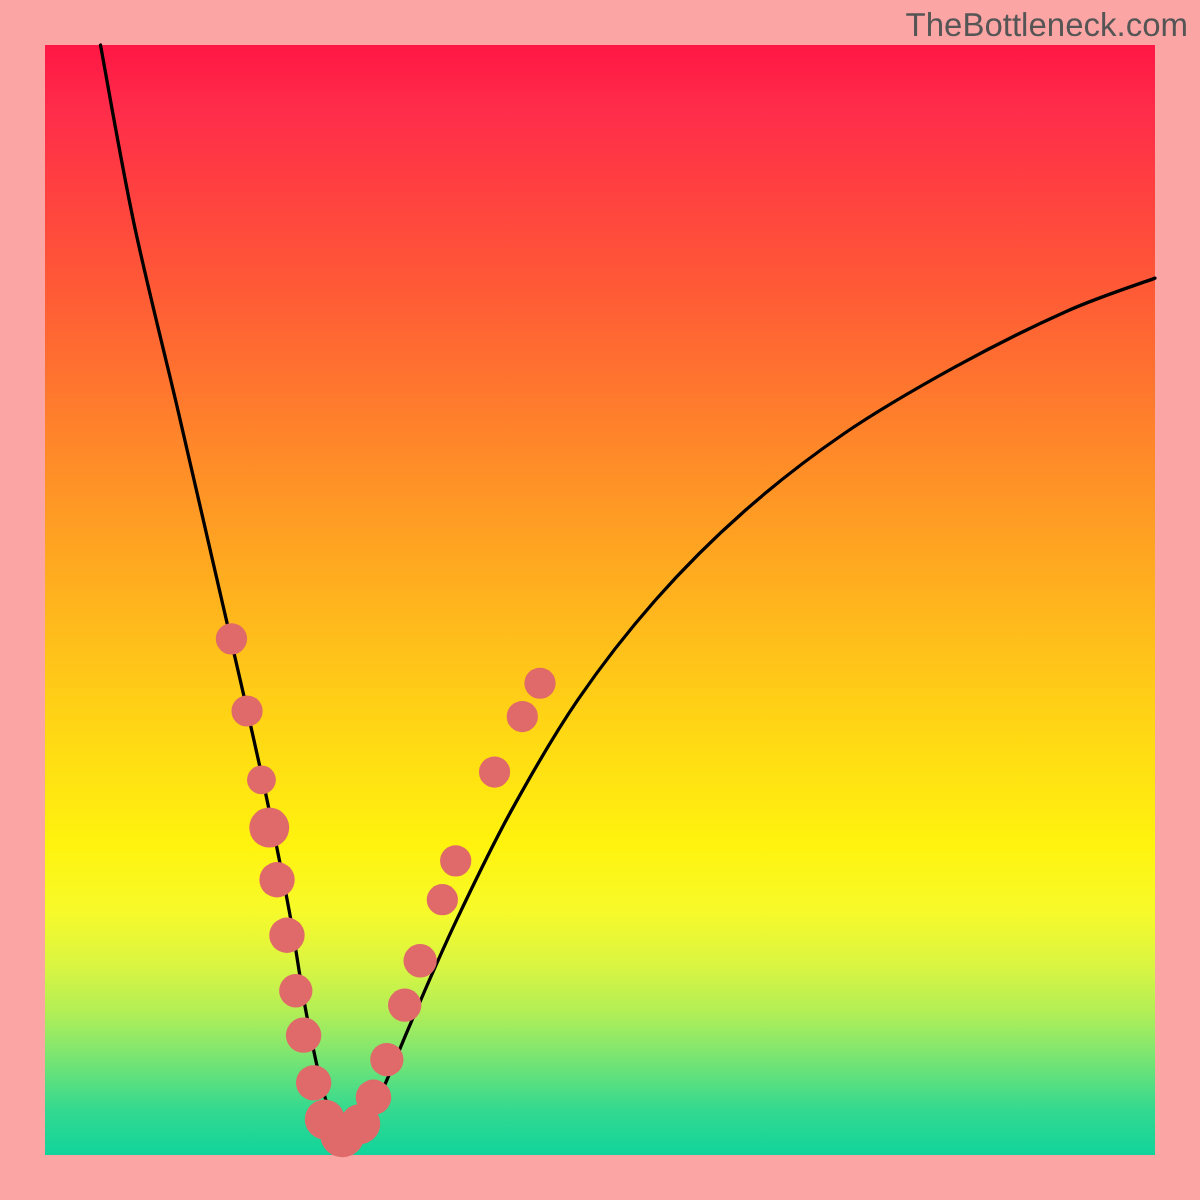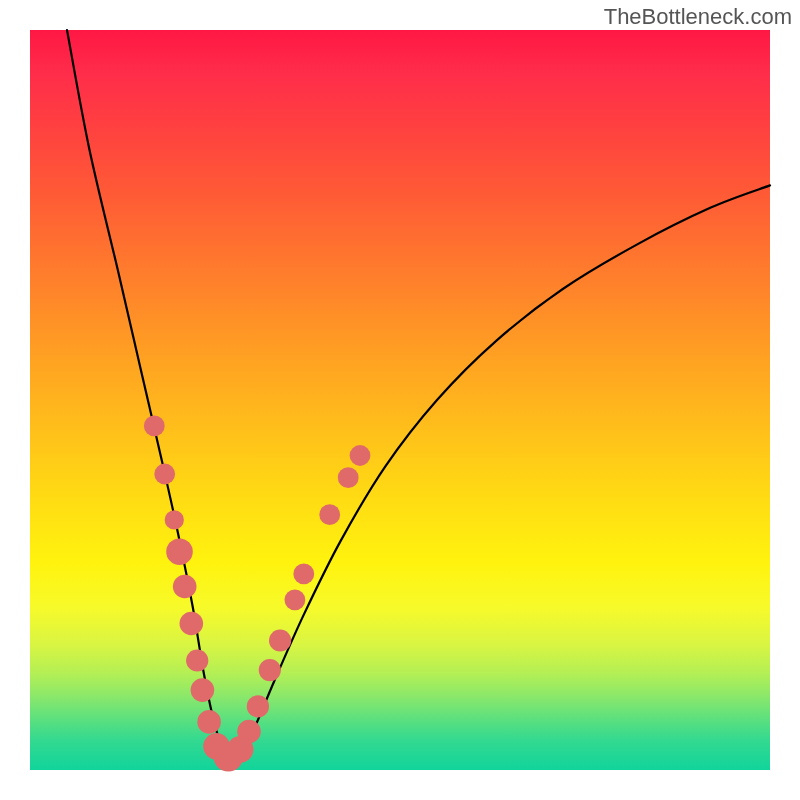--- a/index.html
+++ b/index.html
@@ -8,21 +8,21 @@
     width: 800px;
     height: 800px;
     overflow: hidden;
     font-family: Arial, Helvetica, sans-serif;
     background: #000;
   }
   .frame {
     position: relative;
     width: 800px;
     height: 800px;
-    background: #ffffff;
+    background: #fca5a5;
   }
   .plot-area {
     position: absolute;
     left: 30px;
     top: 30px;
     width: 740px;
     height: 740px;
     
     background: linear-gradient(
       to bottom,

